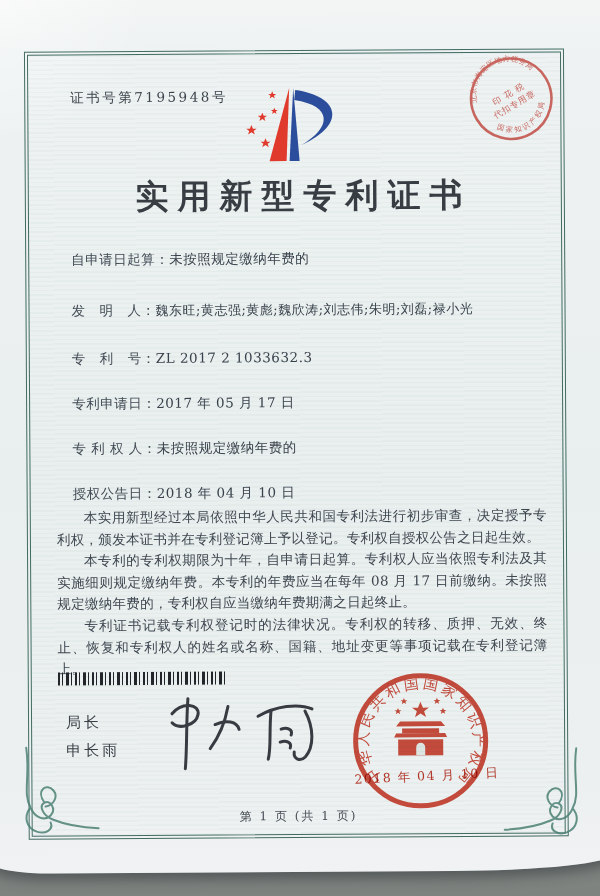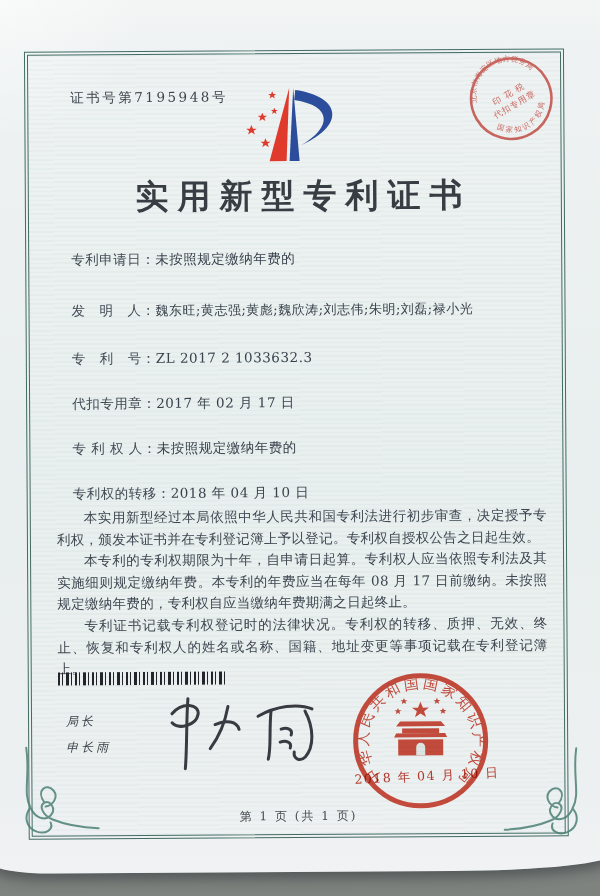--- a/index.html
+++ b/index.html
@@ -58,21 +58,21 @@
     position:absolute;left:56px;top:506px;width:490px;
     font-size:13.5px;line-height:21.6px;color:#3e4650;text-align:justify;letter-spacing:.3px;
   }
   .body-text p{margin:0;text-indent:2em;}
   
   .barcode{
     position:absolute;left:56px;top:671px;width:168px;height:13px;
     background:
       repeating-linear-gradient(90deg,#23252a 0 2px,transparent 2px 4px,#23252a 4px 5px,transparent 5px 8px,#23252a 8px 11px,transparent 11px 13px,#23252a 13px 14px,transparent 14px 17px);
   }
-  .director{position:absolute;left:64px;top:712px;font-size:12px;color:#3b4148;letter-spacing:3px;font-style:italic;}
+  .director{position:absolute;left:64px;top:712px;font-size:15px;color:#3b4148;letter-spacing:3px;}
   .director div{margin-bottom:9px;}
   .signature{position:absolute;left:156px;top:686px;width:178px;height:90px;}
   .gov-seal{position:absolute;left:348px;top:671px;width:141px;height:141px;mix-blend-mode:multiply;opacity:.92;}
   .seal-date{
     position:absolute;left:352px;top:769px;width:140px;
     color:#c23a2c;font-size:12.5px;letter-spacing:1.5px;white-space:nowrap;
     transform:rotate(-2.5deg);mix-blend-mode:multiply;
   }
   .tax-stamp{position:absolute;left:466px;top:53px;width:94px;height:94px;transform:rotate(-30deg);mix-blend-mode:multiply;opacity:.88;}
   .footer{
@@ -114,36 +114,36 @@
           <g fill="#2c4d9b">
             <polygon points="52,12 48,85 58,85"></polygon>
             <path d="M54,14 C97,20 107,48 60,69 C90,52 92,30 53,24 Z"></path>
           </g>
         </svg>
       </div>
 
       <div class="title">实用新型专利证书</div>
 
       <div class="row" style="top:250px">
-        <span class="lab">专利申请日：</span><span class="val">未按照规定缴纳年费的</span>
+        <span class="lab">自申请日起算：</span><span class="val">未按照规定缴纳年费的</span>
       </div>
       <div class="row" style="top:301px">
         <span class="lab">发　明　人：</span><span class="val" style="font-size:13px">魏东旺;黄志强;黄彪;魏欣涛;刘志伟;朱明;刘磊;禄小光</span>
       </div>
       <div class="row" style="top:349px">
         <span class="lab">专　利　号：</span><span class="val">ZL 2017 2 1033632.3</span>
       </div>
       <div class="row" style="top:394px">
-        <span class="lab">代扣专用章：</span><span class="val">2017 年 02 月 17 日</span>
+        <span class="lab">专利申请日：</span><span class="val">2017 年 05 月 17 日</span>
       </div>
       <div class="row" style="top:439px">
         <span class="lab">专 利 权 人：</span><span class="val">未按照规定缴纳年费的</span>
       </div>
       <div class="row" style="top:484px">
-        <span class="lab">专利权的转移：</span><span class="val">2018 年 04 月 10 日</span>
+        <span class="lab">授权公告日：</span><span class="val">2018 年 04 月 10 日</span>
       </div>
 
       <div class="body-text">
         <p>本实用新型经过本局依照中华人民共和国专利法进行初步审查，决定授予专利权，颁发本证书并在专利登记簿上予以登记。专利权自授权公告之日起生效。</p>
         <p>本专利的专利权期限为十年，自申请日起算。专利权人应当依照专利法及其实施细则规定缴纳年费。本专利的年费应当在每年 08 月 17 日前缴纳。未按照规定缴纳年费的，专利权自应当缴纳年费期满之日起终止。</p>
         <p>专利证书记载专利权登记时的法律状况。专利权的转移、质押、无效、终止、恢复和专利权人的姓名或名称、国籍、地址变更等事项记载在专利登记簿上。</p>
       </div>
 
       <div class="barcode"></div>
 

